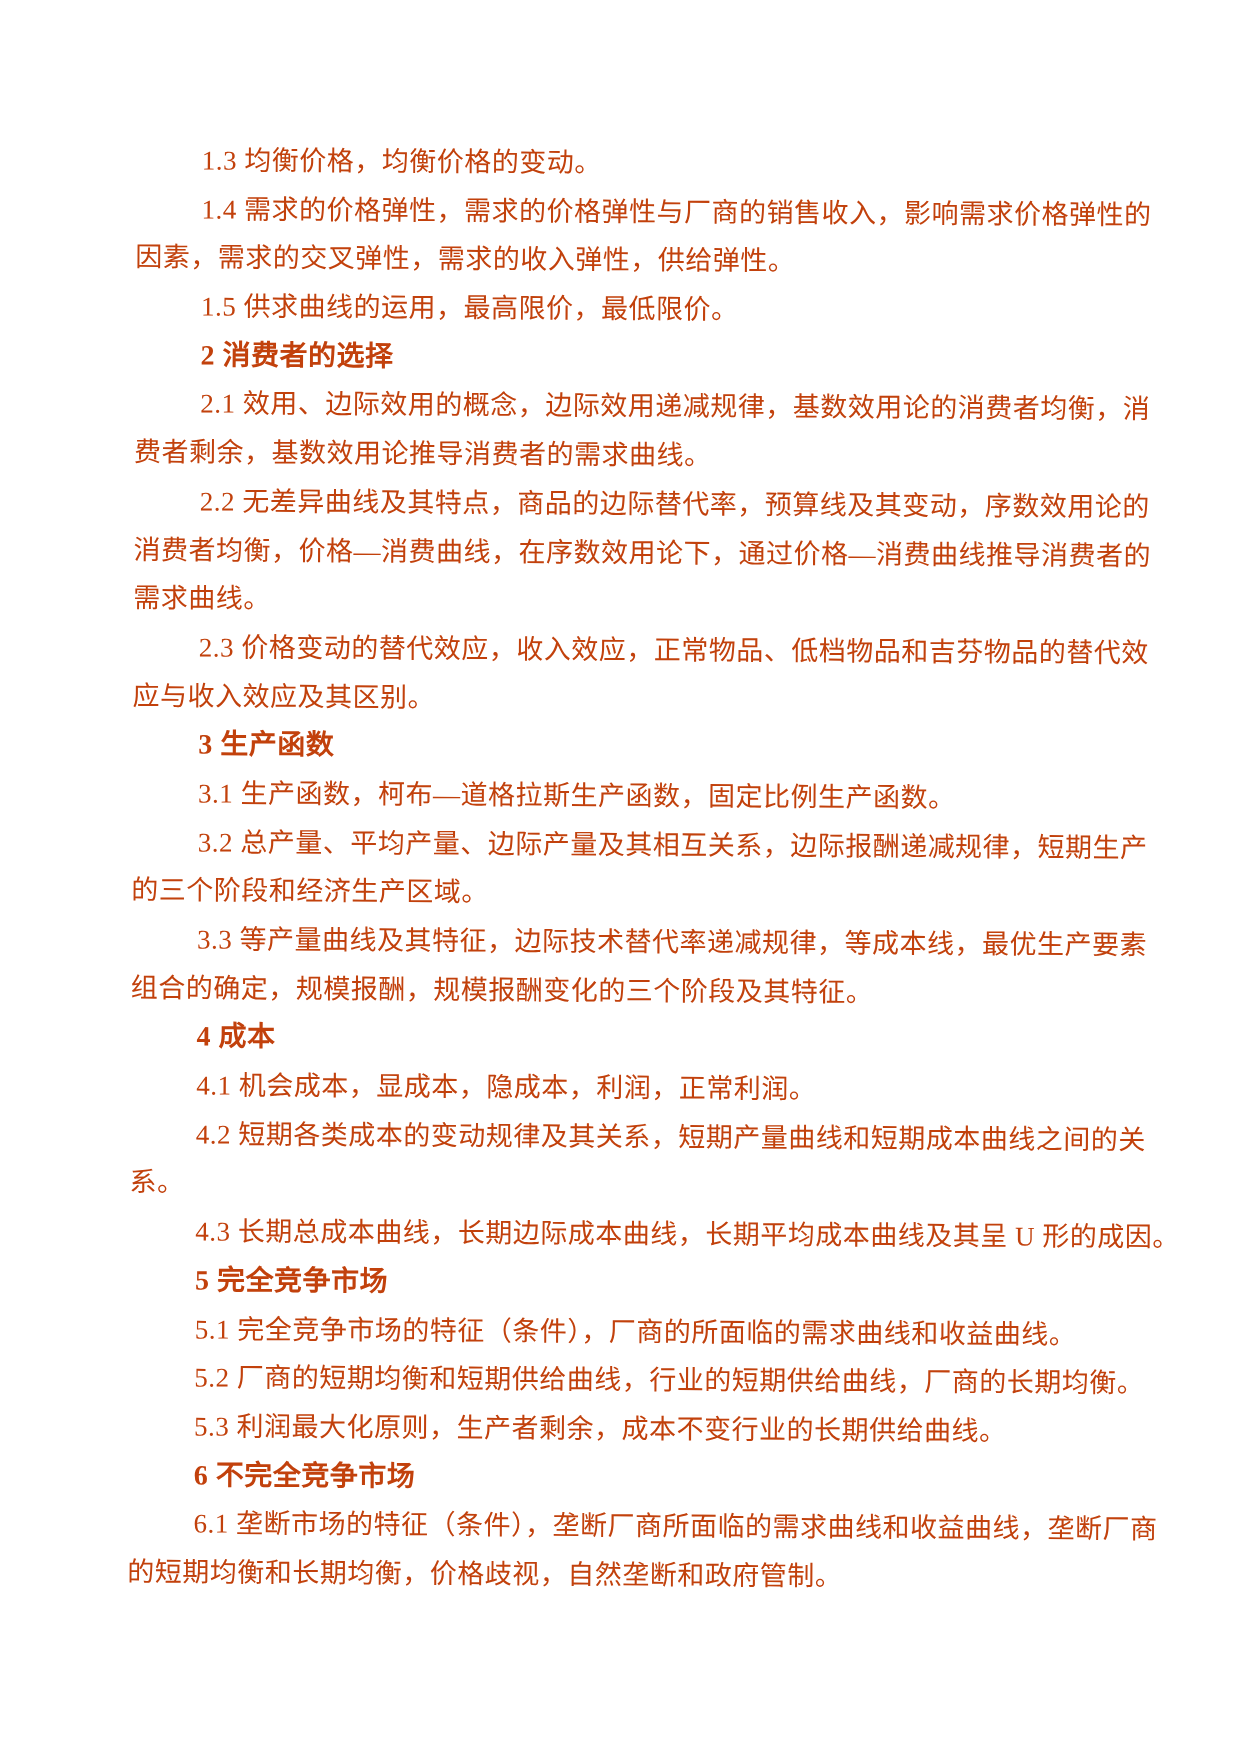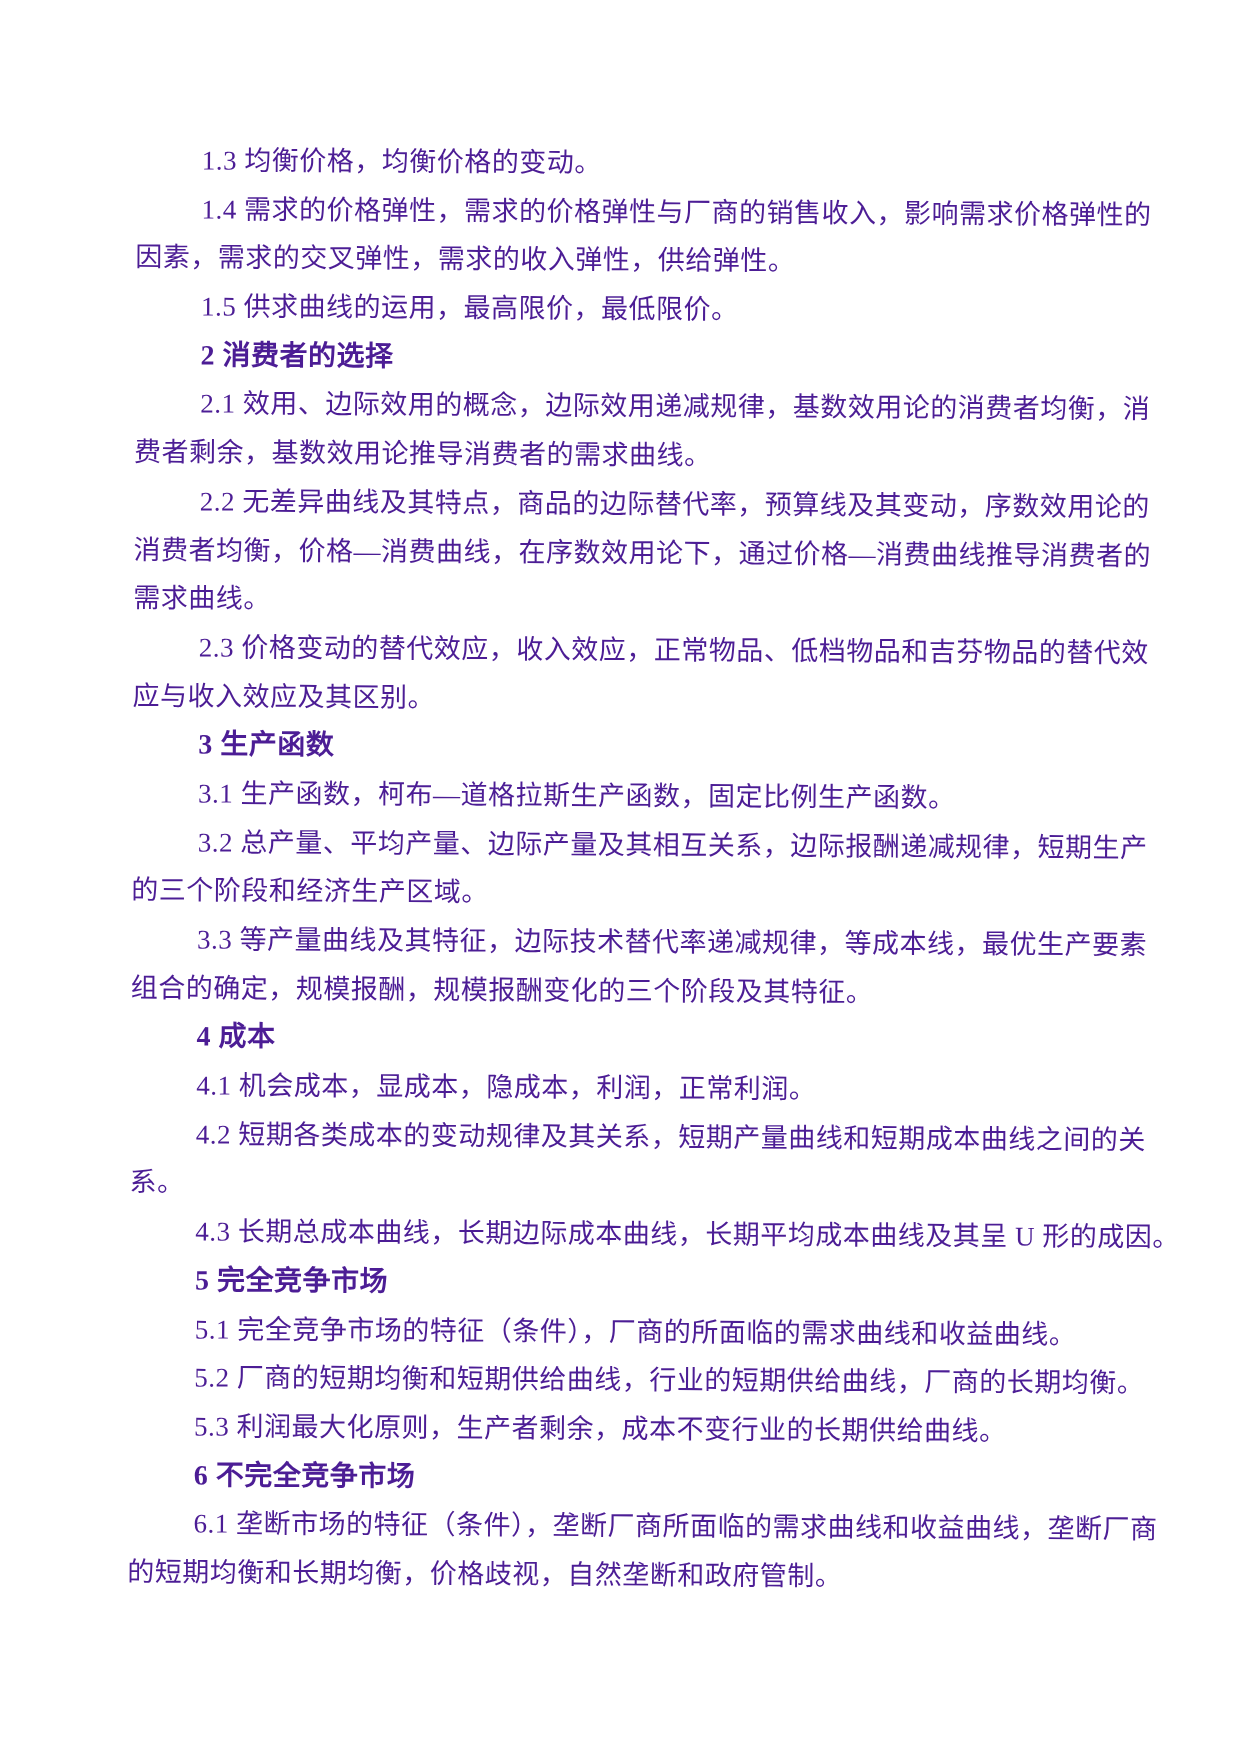--- a/index.html
+++ b/index.html
@@ -10,21 +10,21 @@
     width: 1240px;
     height: 1754px;
     background: #ffffff;
     overflow: hidden;
   }
   .page {
     position: relative;
     width: 1240px;
     height: 1754px;
     background: #ffffff;
-    color: #4c1d95;
+    color: #c2410c;
     font-family: "Liberation Serif", "DejaVu Serif", serif;
   }
   .content {
     position: absolute;
     left: 136px;
     top: 139px;
     width: 968px;
     transform: rotate(0.35deg);
     transform-origin: 50% 0;
   }

